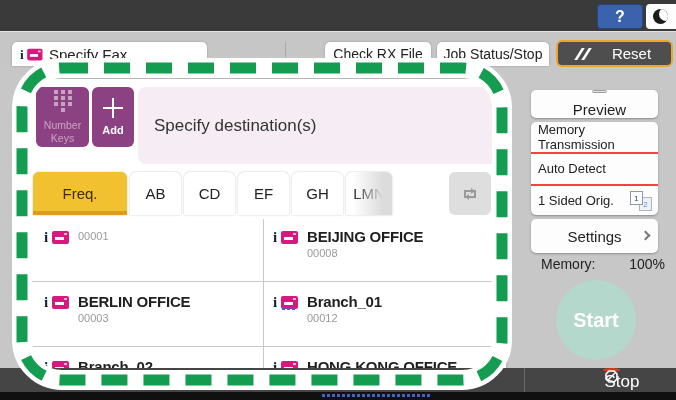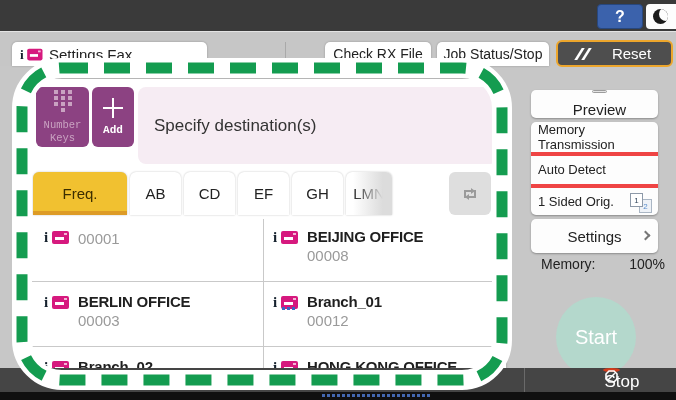--- a/index.html
+++ b/index.html
@@ -21,21 +21,21 @@
   .hdr-btn { position:absolute; top:42px; height:24px; background:#fff; border-radius:5px 5px 0 0; box-shadow:0 0 2px rgba(0,0,0,.3); font-size:14px; color:#222; text-align:center; line-height:24px; }
   .btn-checkrx { left:325px; width:106px; }
   .btn-jobstatus { left:437px; width:112px; }
   .reset-btn { position:absolute; left:556px; top:40px; width:117px; height:27px; background:#4e4e4e; border:2px solid #eda62c; border-radius:6px; display:flex; align-items:center; justify-content:center; gap:24px; color:#fff; font-size:15px; }
   .reset-icon { display:flex; gap:4px; }
   .reset-icon i { display:block; width:3px; height:12px; background:#fff; transform:skewX(-32deg); }
 
   
   .panel { position:absolute; left:30px; top:79px; width:476px; height:308px; background:#fff; border-radius:14px; box-shadow:0 0 3px rgba(0,0,0,.25); overflow:hidden; }
 
-  .purple-btn { position:absolute; top:8px; height:60px; background:#8c4282; border-radius:6px; color:#fff; display:flex; flex-direction:column; align-items:center; justify-content:center;font-family:Liberation Mono, monospace; }
+  .purple-btn { position:absolute; top:8px; height:60px; background:#8c4282; border-radius:6px; color:#fff; display:flex; flex-direction:column; align-items:center; justify-content:center; }
   .nk-btn { left:6px; width:53px; }
   .nk-btn .nk-label { color:#c9a2c1; font-size:10.5px; text-align:center; line-height:1.15; width:46px; }
   .keypad { display:flex; flex-direction:column; gap:2px; margin-bottom:7px; }
   .keypad .krow { display:flex; gap:3px; justify-content:center; }
   .keypad i { display:block; width:4px; height:4px; background:#c9a2c1; }
   .add-btn { left:62px; width:42px; }
   .add-icon { position:relative; width:20px; height:20px; margin-bottom:6px; }
   .add-icon::before, .add-icon::after { content:""; position:absolute; background:#fff; }
   .add-icon::before { left:9px; top:0; width:2px; height:20px; }
   .add-icon::after { left:0; top:9px; width:20px; height:2px; }
@@ -51,48 +51,48 @@
   .tab .fade { display:none; }
   .tab.faded .fade { display:block; position:absolute; inset:0; border-radius:inherit; background:linear-gradient(90deg, rgba(255,255,255,0) 15%, #dcdcdc 80%); }
   .switch-btn { position:absolute; left:419px; top:93px; width:42px; height:43px; background:#dedede; border-radius:6px; display:flex; align-items:center; justify-content:center; }
 
   
   .contacts { position:absolute; left:0; top:138px; width:476px; display:grid; grid-template-columns:233px 243px; grid-auto-rows:65px; }
   .col-divider { position:absolute; left:233px; top:140px; width:1px; height:166px; background:#c9c9c9; }
   .cell { border-bottom:1px solid #c9c9c9; padding:11px 0 0 14px; display:flex; gap:8px; }
   .cell.col2 { padding-left:10px; }
   .c-text .c-name { font-size:15px; font-weight:600; color:#1f1f1f; letter-spacing:-0.2px; }
-  .c-text .c-code { font-size:15px; color:#9a9a9a; margin-top:2px; }
+  .c-text .c-code { font-size:11px; color:#9a9a9a; margin-top:2px; }
 
   
   .faxicon { position:relative; width:26px; height:20px; flex:0 0 26px; margin-top:1px; }
   .faxicon .fi-i { position:absolute; left:0; top:1px; font-family:"Liberation Serif", serif; font-weight:bold; font-size:15px; line-height:15px; color:#16222e; }
   .faxicon .fi-box { position:absolute; left:8px; top:2px; width:17px; height:13px; background:#d6197e; border-radius:2px; }
   .faxicon .fi-box::before { content:""; position:absolute; left:3px; top:6px; width:9px; height:3px; background:#fff; }
   .faxicon .fi-box::after { content:""; position:absolute; right:2px; top:2px; width:3px; height:2px; background:#f3b6d4; }
   .faxicon .dots { display:none; position:absolute; left:9px; top:13px; gap:2px; }
   .cell.group .dots, .group .dots { display:flex; }
   .faxicon .dots i { display:block; width:3px; height:3px; background:#3a66c4; }
   .faxicon.small { width:24px; height:18px; flex:0 0 24px; transform:scale(.9); transform-origin:left center; }
 
   
   .sb-btn { position:absolute; left:531px; width:127px; background:#fdfdfd; border-radius:5px; box-shadow:0 1px 2px rgba(0,0,0,.3); color:#222;flex-direction:column; }
   .preview-btn { top:90px; height:28px; display:flex; align-items:center; gap:8px; padding-left:10px; font-size:15px; }
   .checkbox { width:15px; height:15px; background:#e4e4e4; border:1px solid #9c9c9c; border-radius:2px; }
   .sb-group { top:122px; height:93px; display:flex; flex-direction:column; }
-  .sb-row { flex:1; display:flex; align-items:center; padding-left:7px; font-size:13px; border-bottom:4px solid #ef4444; position:relative; }
+  .sb-row { flex:1; display:flex; align-items:center; padding-left:7px; font-size:13px; border-bottom:2px solid #ef4444; position:relative; }
   .sb-row:last-child { border-bottom:none; }
   .sided-icon { position:absolute; right:6px; top:5px; width:22px; height:20px; }
   .sided-icon .pg { position:absolute; width:13px; height:14px; background:#fff; border:1px solid #8d99a8; font-size:8px; text-align:center; line-height:13px; }
   .sided-icon .pg.back { right:0; bottom:0; color:#5a8ece; border-color:#aab6c4; background:#eef2f7; }
   .sided-icon .pg.front { left:0; top:0; color:#33475c; }
   .settings-btn { top:219px; height:34px; display:flex; align-items:center; justify-content:center; font-size:15px; }
   .chev { position:absolute; right:9px; top:13px; width:7px; height:7px; border-right:2px solid #777; border-top:2px solid #777; transform:rotate(45deg); }
   .memory-row { position:absolute; left:531px; top:256px; width:134px; display:flex; justify-content:space-between; font-size:14px; color:#222; padding-left:10px; }
-  .start-btn { position:absolute; left:556px; top:297px; width:80px; height:80px; border-radius:50%; background:#b4d8cc; color:#fff; font-size:20px; display:flex; align-items:center; justify-content:center; }
+  .start-btn { position:absolute; left:556px; top:280px; width:80px; height:80px; border-radius:50%; background:#b4d8cc; color:#fff; font-size:20px; display:flex; align-items:center; justify-content:center;font-weight:bold; }
 
   
   .bottombar { position:absolute; left:0; top:368px; width:676px; height:24px; background:#454545; }
   .stop-zone { position:absolute; left:524px; top:0; width:152px; height:24px; border-left:1px solid #6a6a6a; display:flex; align-items:center;flex-direction:column; }
   .stop-icon { position:relative; margin-left:22px; width:17px; height:17px; border-radius:50%; background:#d23d1c; }
   .stop-icon svg { position:absolute; left:2px; top:2px; }
   .stop-label { color:#fff; font-size:17px; margin-left:43px; }
   .blackstrip { position:absolute; left:0; top:392px; width:676px; height:8px; background:#101010; }
   .focus-dots { position:absolute; left:322px; top:394px; width:110px; height:3px; background:repeating-linear-gradient(90deg,#4468b0 0 3px, rgba(0,0,0,0) 3px 5px); }
 
@@ -112,21 +112,21 @@
       <div class="moon"></div>
     </div>
   </div>
 
   <div class="band"></div>
   <div class="ifax-tab">
     <span class="faxicon small">
       <span class="fi-i">i</span>
         <span class="fi-box"></span>
     </span>
-    <span>Settings Fax</span>
+    <span>Specify Fax</span>
   </div>
   <div class="band-divider"></div>
   <div class="hdr-btn btn-checkrx">Check RX File</div>
   <div class="hdr-btn btn-jobstatus">Job Status/Stop</div>
   <div class="reset-btn">
     <span class="reset-icon">
         <i></i>
         <i></i>
       </span>
     <span>Reset</span>

